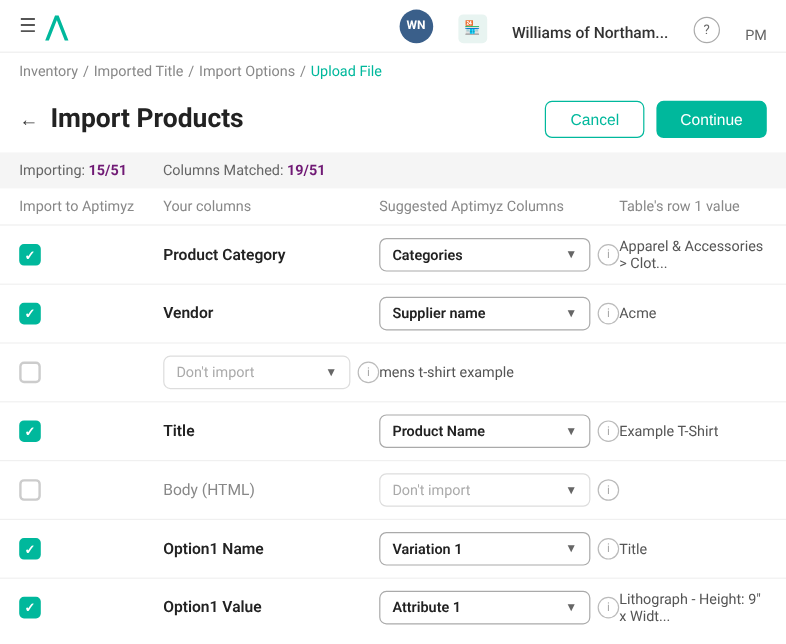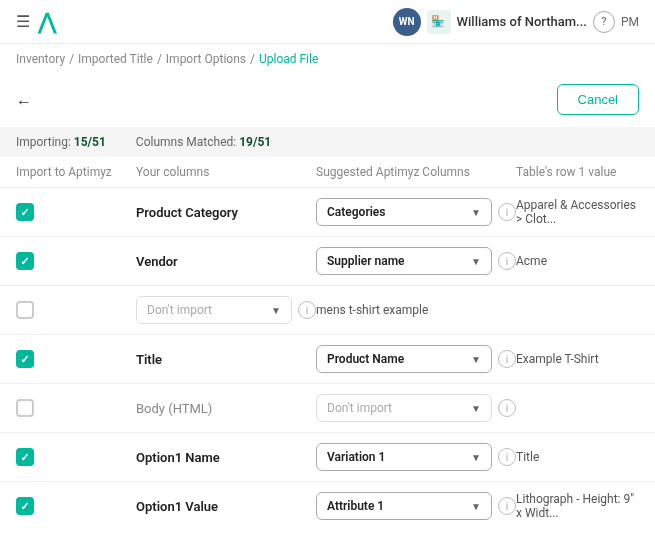--- a/index.html
+++ b/index.html
@@ -6,21 +6,21 @@
     body { font-family: -apple-system, BlinkMacSystemFont, 'Segoe UI', Roboto, sans-serif; font-size: 13px; color: #333; background: #fff; width: 655px; height: 537px; overflow: hidden; }
 
     
     .top-nav {
       display: flex; align-items: center; justify-content: space-between;
       padding: 8px 16px; border-bottom: 1px solid #eee; height: 44px;
     }
     .nav-left { display: flex; align-items: center; gap: 8px; }
     .hamburger { font-size: 16px; cursor: pointer; color: #555; }
     .logo-icon { color: #00b89c; font-size: 22px; font-weight: bold; }
-    .nav-right { display: flex; align-items: center; gap: 6px; }
+    .nav-right { display: flex; align-items: flex-end; gap: 21px; }
     .avatar-badge {
       width: 28px; height: 28px; border-radius: 50%; background: #3a5f8a;
       display: flex; align-items: center; justify-content: center; color: #fff; font-size: 10px; font-weight: bold;
     }
     .store-icon {
       width: 24px; height: 24px; background: #e8f4f1; border-radius: 4px;
       display: flex; align-items: center; justify-content: center; font-size: 11px;
     }
     .company-name { font-size: 13px; font-weight: 500; color: #333; }
     .help-btn { width: 22px; height: 22px; border-radius: 50%; border: 1.5px solid #aaa; display: flex; align-items: center; justify-content: center; font-size: 11px; color: #666; cursor: pointer; }
@@ -49,21 +49,21 @@
     }
     .btn-continue {
       padding: 7px 20px; border: none; border-radius: 6px;
       background: #00b89c; color: #fff; font-size: 13px; font-weight: 500; cursor: pointer;
     }
 
     
     .stats-bar {
       background: #f5f5f5; padding: 8px 16px; display: flex; gap: 30px; font-size: 12px; color: #666;
     }
-    .stats-bar strong { color: #14532d; margin-top: 24px; }
+    .stats-bar strong { color: #701a75; margin-top: 24px; }
 
     
     .table-header {
       display: grid; grid-template-columns: 120px 180px 200px 1fr;
       padding: 8px 16px; font-size: 12px; color: #888; border-bottom: 1px solid #eee;
     }
 
     
     .table-body { overflow-y: auto; height: calc(537px - 44px - 32px - 56px - 36px - 36px); }
     .table-row {
@@ -131,23 +131,25 @@
   <span>Imported Title</span>
   <span class="breadcrumb-sep">/</span>
   <span>Import Options</span>
   <span class="breadcrumb-sep">/</span>
   <a>Upload File</a>
 </div>
 
 <div class="page-header">
   <div class="page-header-left">
     <span class="back-btn">←</span>
+    <span class="page-title">Import Products</span>
   </div>
   <div class="page-header-right">
     <button class="btn-cancel">Cancel</button>
+    <button class="btn-continue">Continue</button>
   </div>
 </div>
 
 <div class="stats-bar">
   <div>
     <span>Importing:</span> <strong>15/51</strong>
   </div>
   <div>
     <span>Columns Matched:</span> <strong>19/51</strong>
   </div>

